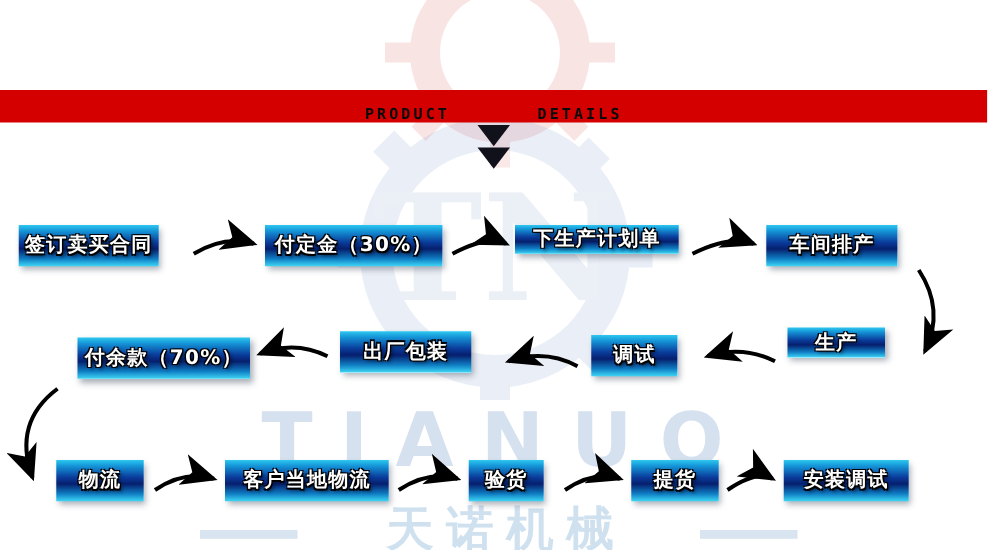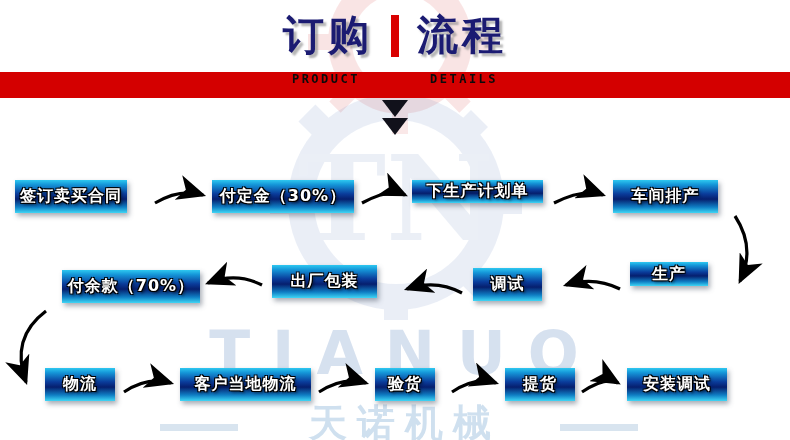--- a/index.html
+++ b/index.html
@@ -100,21 +100,21 @@
     height: 26px;
     background: #d40000;
   }
   .band-labels {
     position: absolute;
     left: 0; top: 72px;
     width: 790px;
     height: 26px;
     display: flex;
     justify-content: center;
-    align-items: flex-start;
+    align-items: flex-end;
     gap: 70px;
   }
   .band-label {
     font-family: "DejaVu Sans Mono", "Liberation Mono", monospace;
     font-size: 12px;
     font-weight: 700;
     letter-spacing: 2.5px;
     color: #0a0a0a;
   }
 
@@ -200,23 +200,20 @@
     </g>
     <circle cx="178" cy="118" r="82" fill="#ffffff"></circle>
     <text x="178" y="156" text-anchor="middle" font-family="DejaVu Serif, Liberation Serif, serif" font-size="118" font-weight="700" fill="#8fa7d0">TN</text>
   </svg>
 
   <div class="wm-tianuo">TIANUO</div>
   <div class="wm-cn">天诺机械</div>
   <div class="wm-dash-l"></div>
   <div class="wm-dash-r"></div>
 
-  <div class="title-wrap">
-    <span class="title-cn">订购</span><span class="title-bar"></span><span class="title-cn">流程</span>
-  </div>
 
   <div class="red-band"></div>
   <div class="band-labels">
     <div class="band-label">PRODUCT</div>
     <div class="band-label">DETAILS</div>
   </div>
 
   <div class="chev chev1"></div>
   <div class="chev chev2"></div>
 

